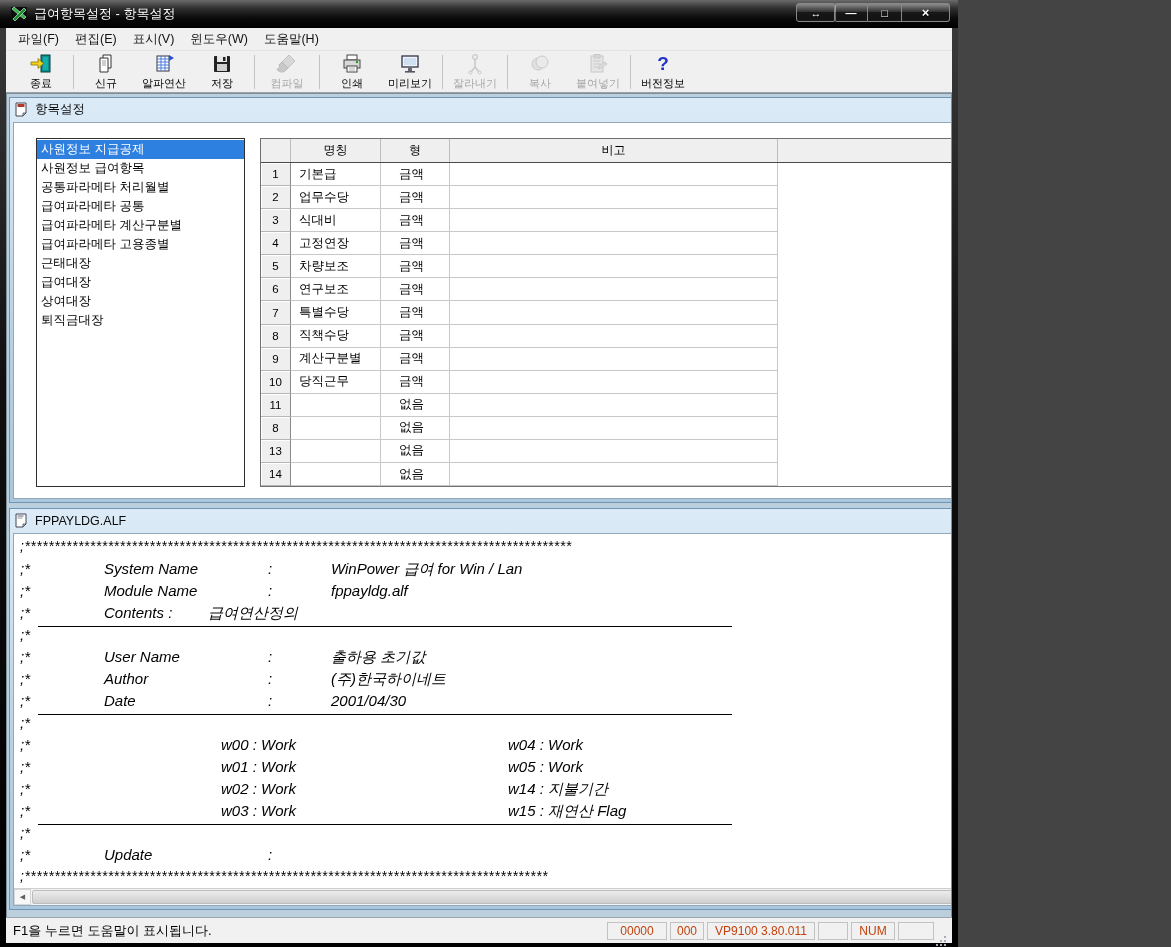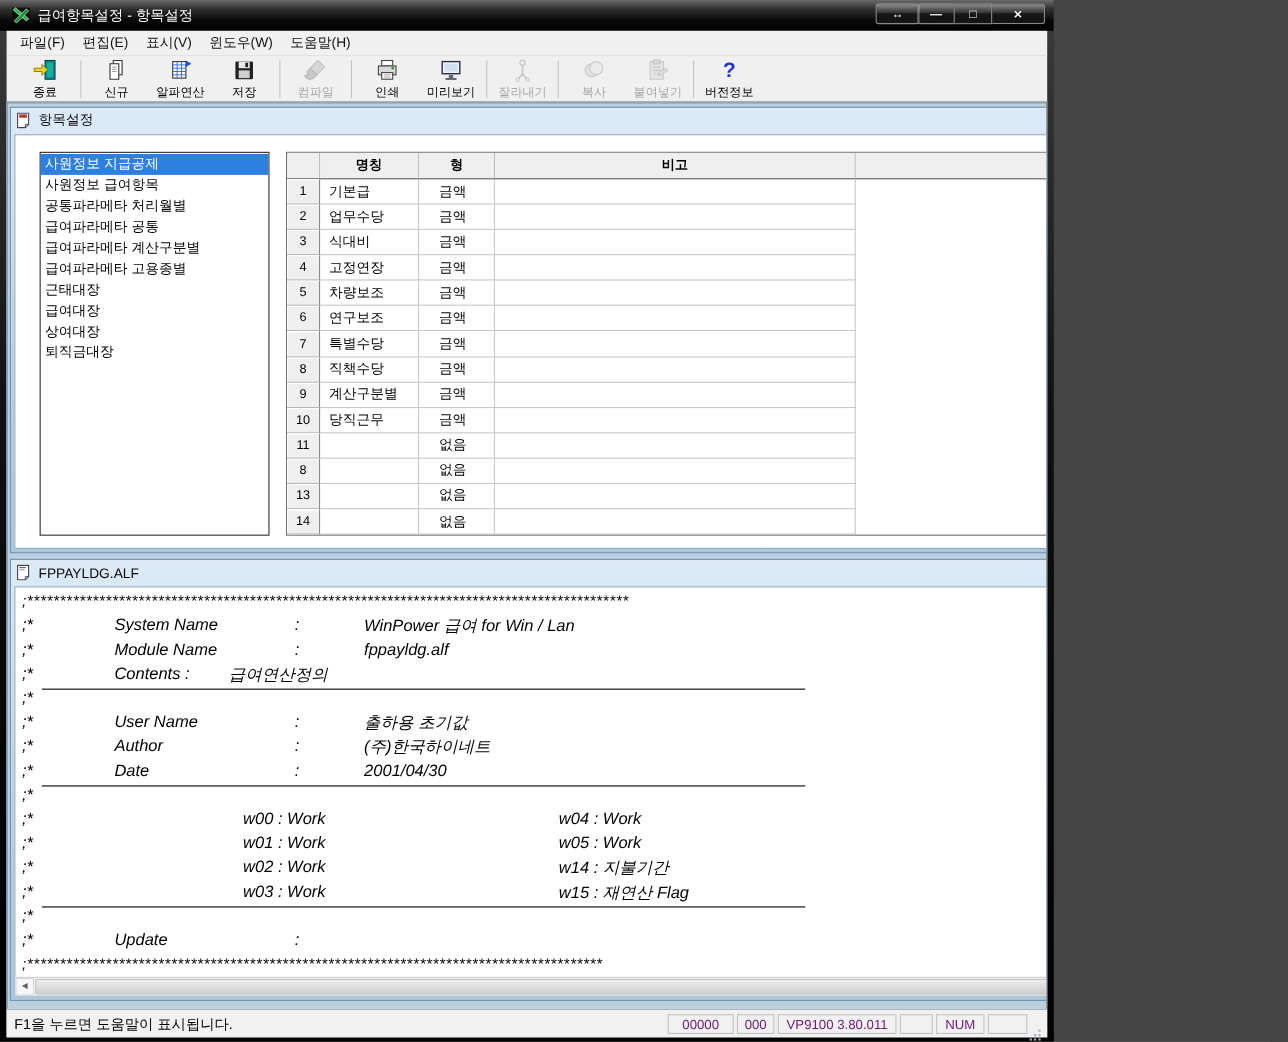--- a/index.html
+++ b/index.html
@@ -48,21 +48,21 @@
 
   
   #listbox{position:absolute;left:22px;top:15px;width:209px;height:349px;border:1px solid #2e2e2e;background:#fff;padding-top:1px;overflow:hidden;}
   .lb-item{height:19px;line-height:19px;font-size:12.5px;color:#000;padding-left:4px;white-space:nowrap;}
   .lb-item.sel{background:#2e80e0;color:#fff;}
 
   
   #grid-wrap{position:absolute;left:246px;top:15px;width:891px;height:349px;border:1px solid #707070;display:flex;}
   #grid{flex:1;display:flex;flex-direction:column;}
   #ghead{display:flex;height:24px;background:#efefef;border-bottom:1px solid #4a4a4a;}
-  .gh{font-size:12px;line-height:23px;text-align:center;color:#000;border-right:1px solid #bdbdbd;background:#efefef;font-weight:bold;}
+  .gh{font-size:12px;line-height:23px;text-align:center;color:#000;border-right:1px solid #bdbdbd;background:#efefef;}
   .gh.cf{flex:1;border-right:none;}
   #gbody{flex:1;display:flex;flex-direction:column;}
   .grow{flex:1;display:flex;}
   .gc{font-size:12.5px;display:flex;align-items:center;border-right:1px solid #c8c8c8;border-bottom:1px solid #c8c8c8;color:#000;overflow:hidden;white-space:nowrap;}
   .c0{width:30px;}.c1{width:90px;}.c2{width:69px;}.c3{width:328px;}
   .gc.c0{background:#efefef;justify-content:center;font-size:11.5px;border-right:1px solid #8a8a8a;border-bottom:1px solid #b5b5b5;box-shadow:inset 1px 1px 0 #fff;}
   .gc.c1{padding-left:8px;}
   .gc.c2{padding-left:18px;}
   .gc.cf{flex:1;border:none;}
 
@@ -91,21 +91,21 @@
   .alf-clabel{left:88px;}
   .alf-cvalue{left:192px;}
   .alf-left{left:205px;}
   .alf-right{left:492px;}
   .alf-rule{left:22px;width:694px;top:11px;height:0;border-top:1.5px solid #000;}
 
   
   #statusbar{height:26px;background:#f1f1f1;border-top:1px solid #9aa5ae;display:flex;align-items:center;padding:0 4px;}
   #status-msg{font-size:13px;color:#000;padding-left:3px;flex:1;white-space:nowrap;}
   #status-right{display:flex;gap:3px;align-items:center;margin-right:14px;}
-  .sp{height:18px;border:1px solid #c2c2c2;font-size:12px;color:#701a75;display:flex;align-items:center;justify-content:center;background:#f1f1f1;padding:0 4px;}
+  .sp{height:18px;border:1px solid #c2c2c2;font-size:12px;color:#c2410c;display:flex;align-items:center;justify-content:center;background:#f1f1f1;padding:0 4px;}
   .sp0{min-width:60px;}.sp1{min-width:34px;}.sp2{min-width:108px;}.sp3{min-width:30px;}.sp4{min-width:44px;}.sp5{min-width:36px;}
   #status-grip{position:absolute;right:6px;bottom:5px;width:12px;height:12px;}
   #status-grip::after{content:"";position:absolute;right:0;bottom:0;width:2px;height:2px;background:#aab;box-shadow:-4px 4px 0 #aab,0 4px 0 #aab,-8px 8px 0 #aab,-4px 8px 0 #aab,0 8px 0 #aab;}
   svg{display:block;}
 </style>
 </head>
 <body>
 
 <div id="window">
 

